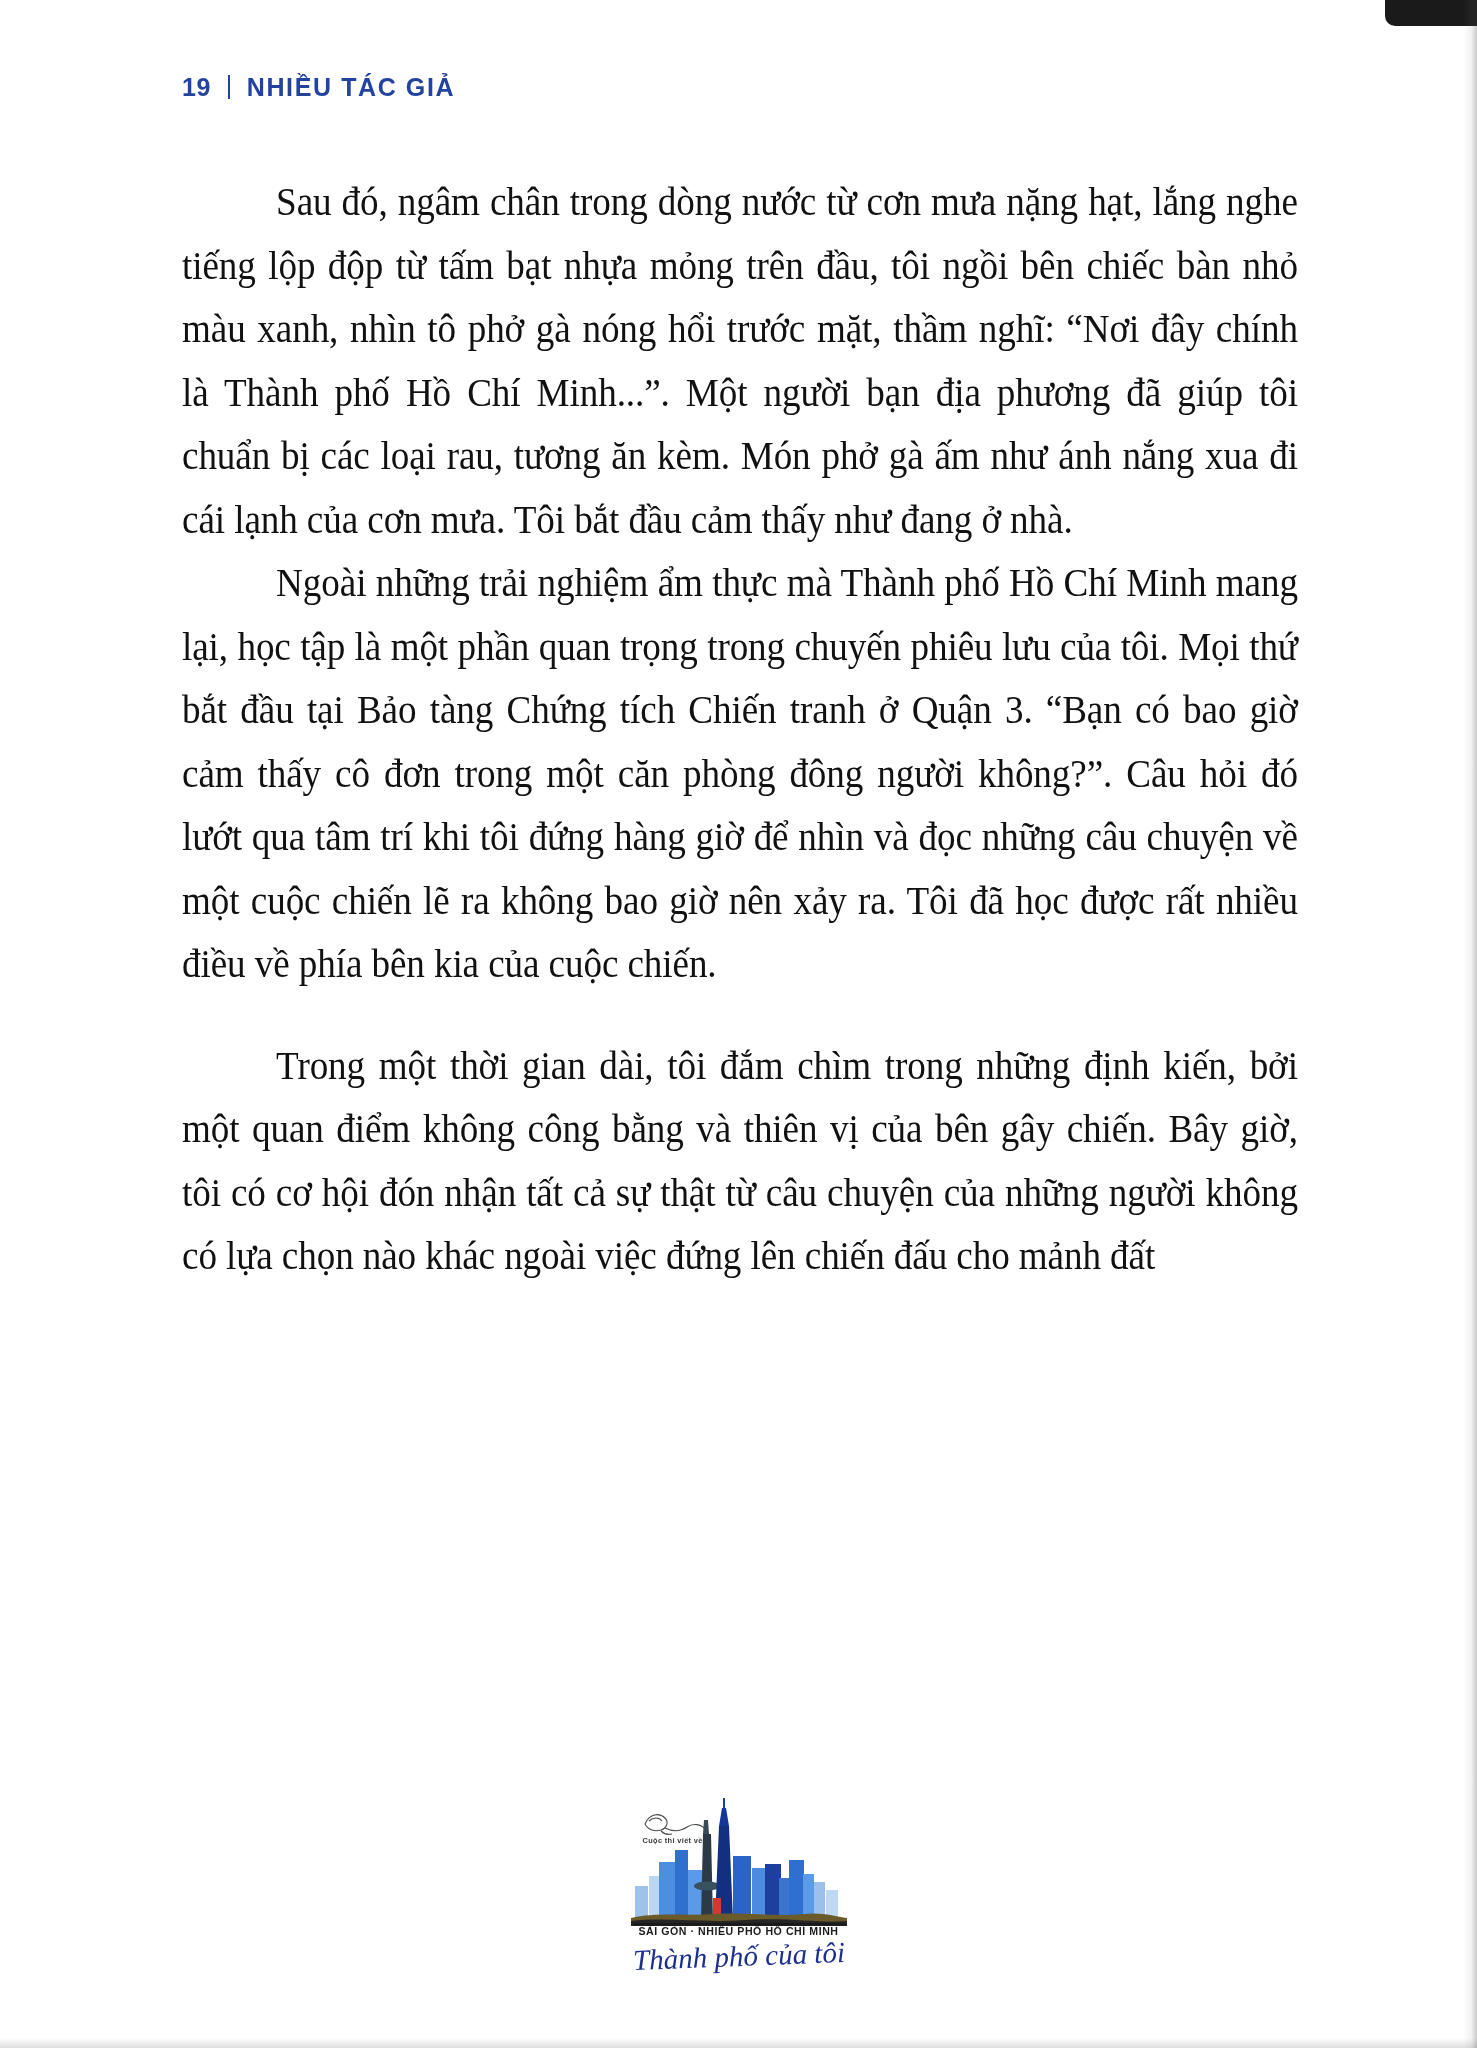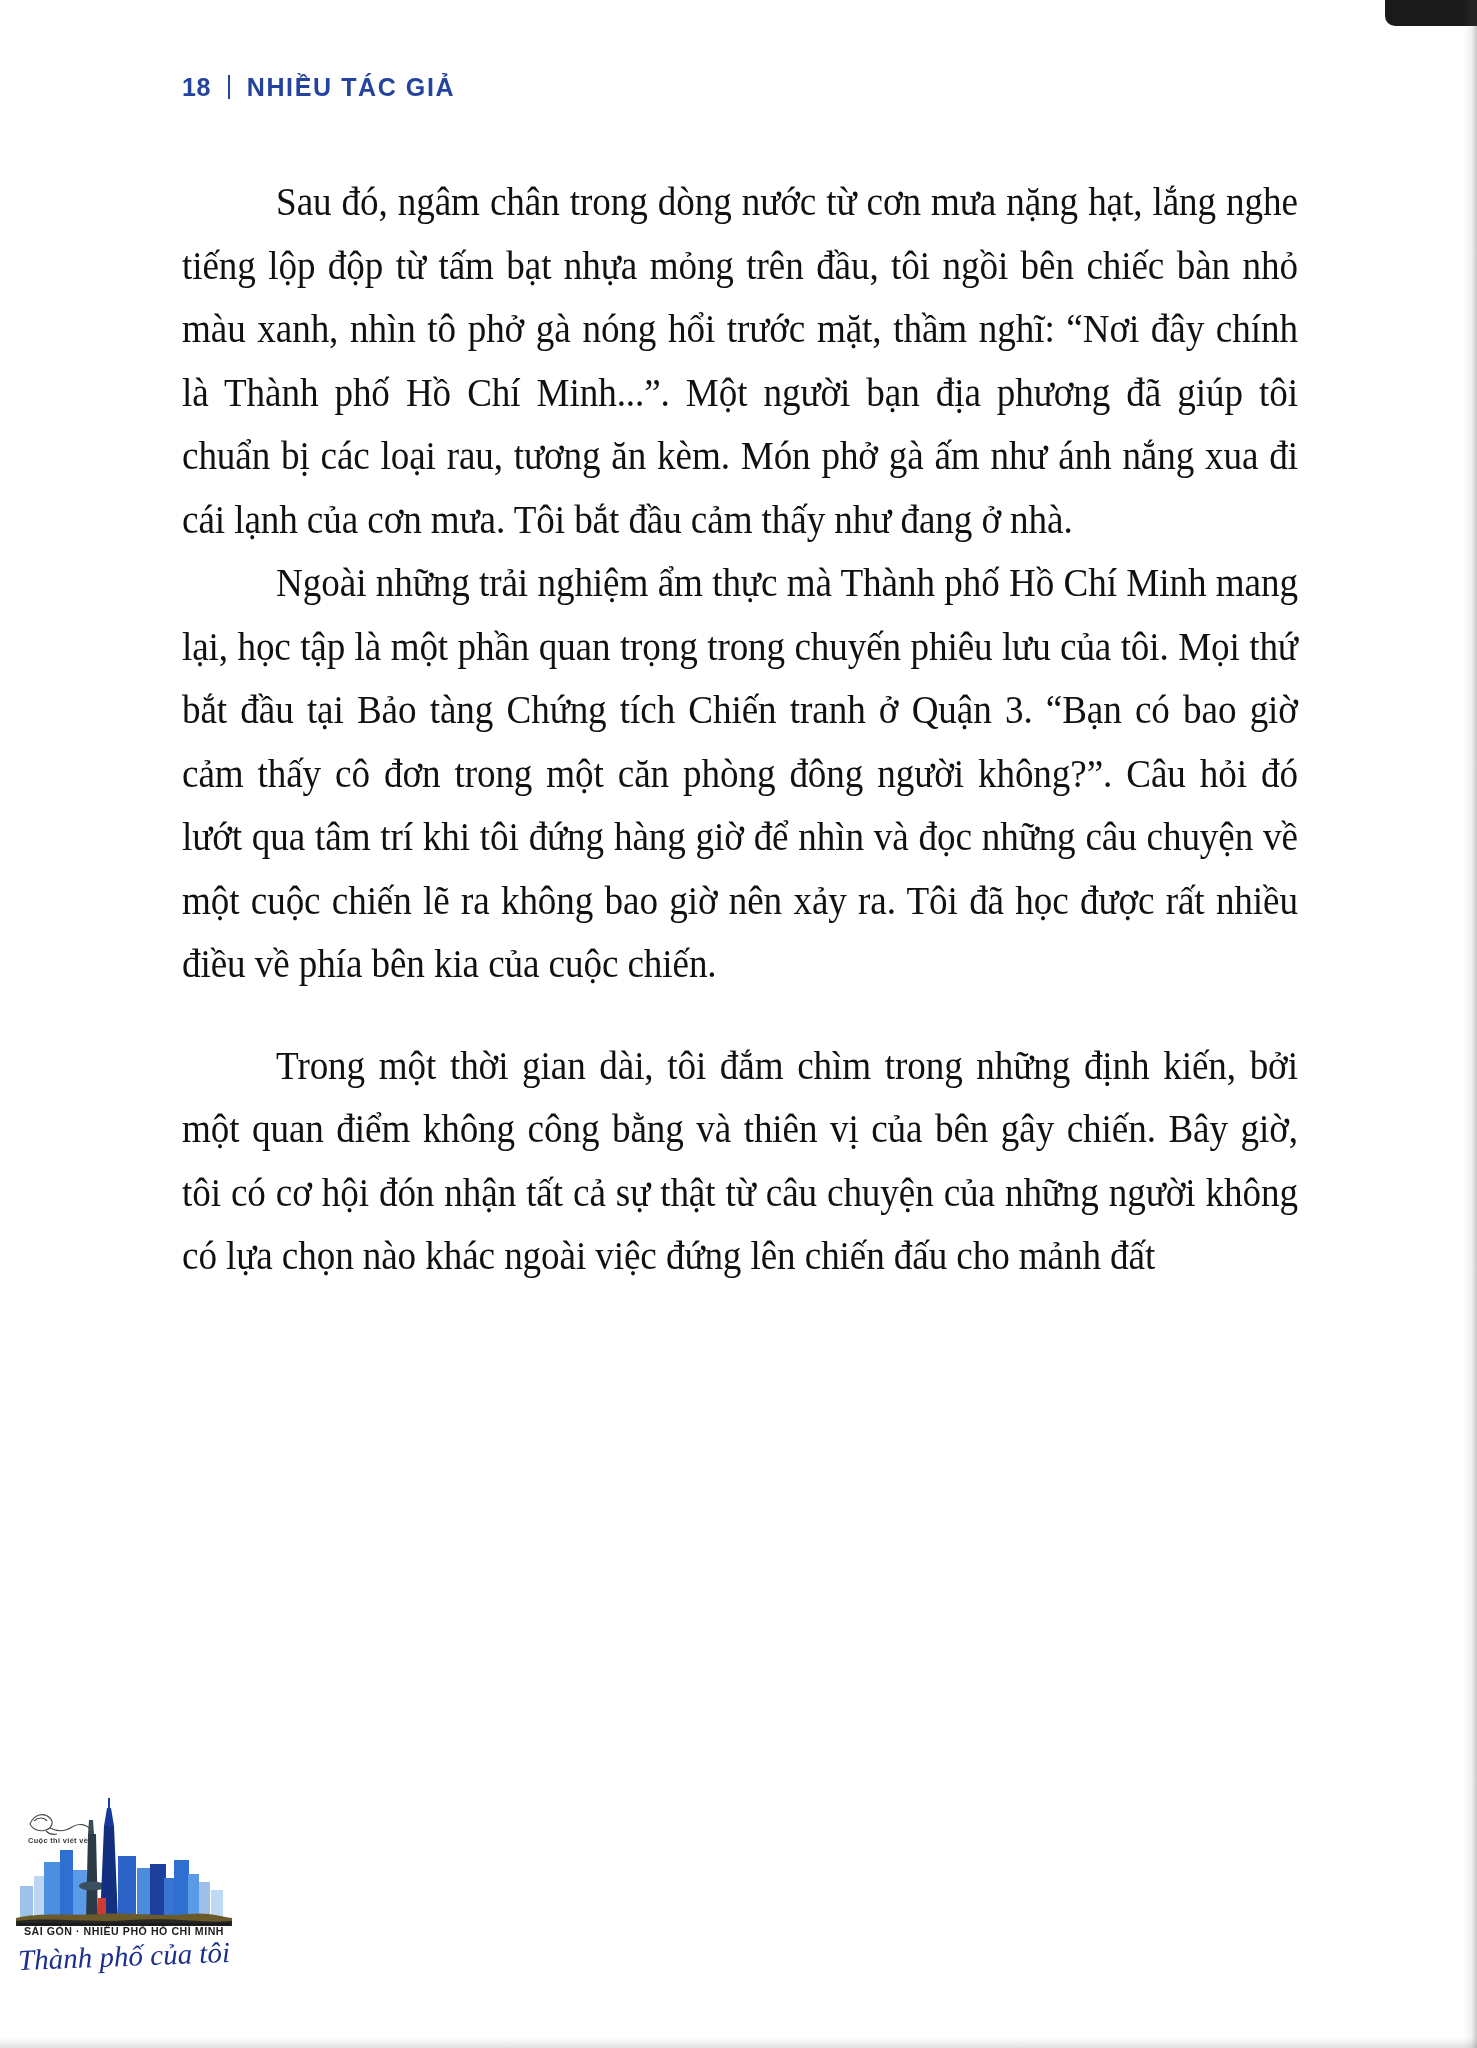--- a/index.html
+++ b/index.html
@@ -118,21 +118,21 @@
   }
 
   
   .footer-logo {
     position: absolute;
     left: 0;
     right: 0;
     bottom: 62px;
     height: 200px;
     display: flex;
-    justify-content: flex-start;
+    justify-content: center;
     align-items: flex-end;
   }
   .logo-wrap {
     position: relative;
     width: 248px;
     height: 196px;
   }
   .logo-svg {
     display: block;
     width: 248px;
@@ -179,21 +179,21 @@
 </head>
 <body>
 
 <div class="page">
 
   <div class="edge-top-right"></div>
   <div class="edge-right-strip"></div>
   <div class="edge-bottom-strip"></div>
 
   <div class="running-head">
-    <span class="rh-folio">18</span>
+    <span class="rh-folio">19</span>
     <span class="rh-rule"></span>
     <span class="rh-title">NHIỀU TÁC GIẢ</span>
   </div>
 
   <div class="column">
 
     <p class="para">Sau đó, ngâm chân trong dòng nước từ cơn mưa nặng hạt, lắng nghe tiếng lộp độp từ tấm bạt nhựa mỏng trên đầu, tôi ngồi bên chiếc bàn nhỏ màu xanh, nhìn tô phở gà nóng hổi trước mặt, thầm nghĩ: “Nơi đây chính là Thành phố Hồ Chí Minh...”. Một người bạn địa phương đã giúp tôi chuẩn bị các loại rau, tương ăn kèm. Món phở gà ấm như ánh nắng xua đi cái lạnh của cơn mưa. Tôi bắt đầu cảm thấy như đang ở nhà.</p>
 
 
     <p class="para after-heading">Ngoài những trải nghiệm ẩm thực mà Thành phố Hồ Chí Minh mang lại, học tập là một phần quan trọng trong chuyến phiêu lưu của tôi. Mọi thứ bắt đầu tại Bảo tàng Chứng tích Chiến tranh ở Quận 3. “Bạn có bao giờ cảm thấy cô đơn trong một căn phòng đông người không?”. Câu hỏi đó lướt qua tâm trí khi tôi đứng hàng giờ để nhìn và đọc những câu chuyện về một cuộc chiến lẽ ra không bao giờ nên xảy ra. Tôi đã học được rất nhiều điều về phía bên kia của cuộc chiến.</p>

